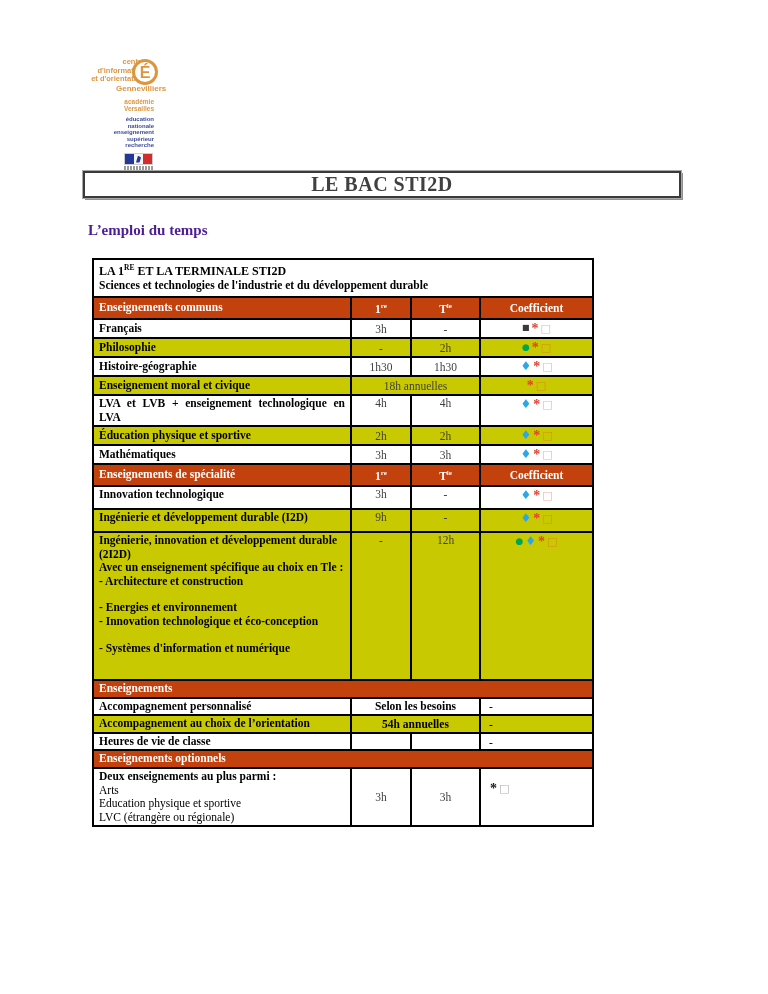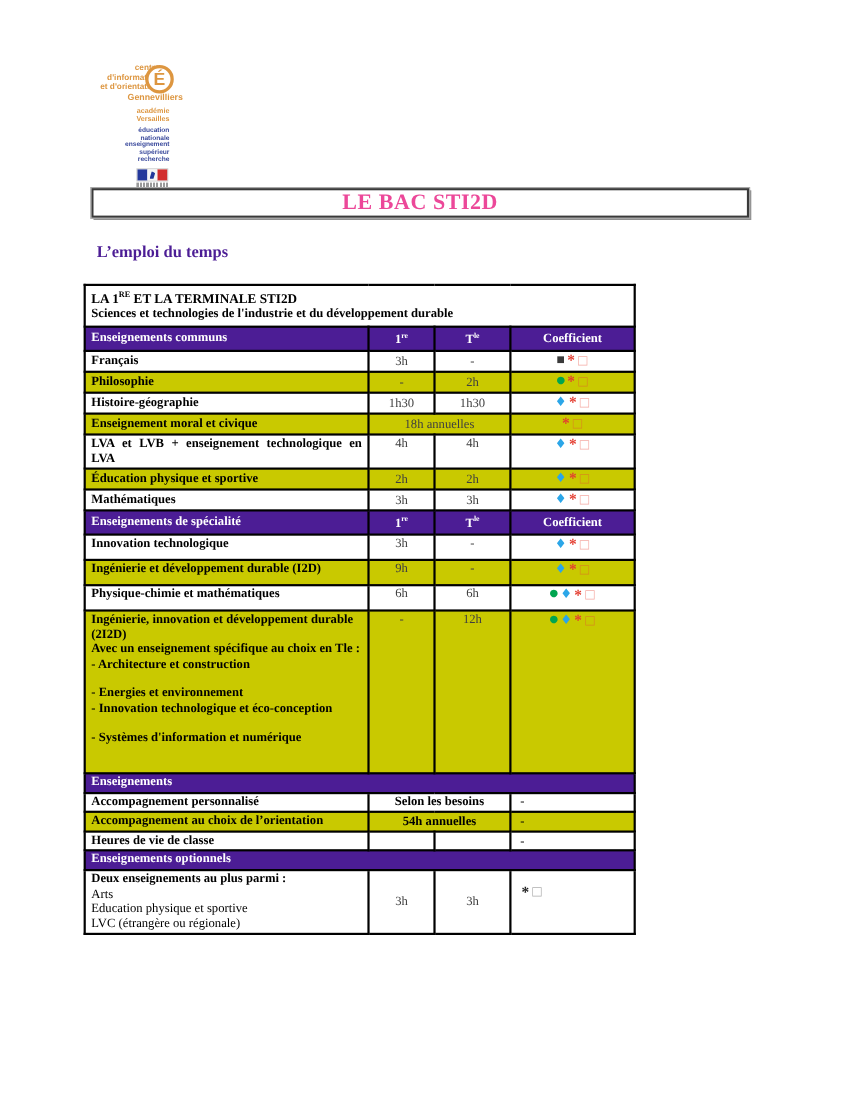--- a/index.html
+++ b/index.html
@@ -17,29 +17,29 @@
   .flag-bands { display:flex; height:12px; border:1px solid #cccccc; }
   .flag-bands .b { flex:1; }
   .band-blue { background:#24389b; }
   .band-white { background:#f5f5f5; position:relative; }
   .band-white:after { content:""; position:absolute; left:2px; top:2px; width:5px; height:7px; background:#24389b; clip-path:polygon(0 100%, 40% 0, 100% 30%, 70% 100%); }
   .band-red { background:#d22d2d; }
   .flag-caption { height:4px; margin-top:1px; background:repeating-linear-gradient(90deg,#9a9a9a 0 2px,#fff 2px 3px); }
 
   
   .title-box { position:absolute; left:83px; top:171px; width:598px; height:27px; border:2px solid #3a3a3a; outline:1px solid #a8a8a8; box-shadow:2px 2px 0 #8f8f8f; display:flex; align-items:center; justify-content:center; }
-  .title-box span { font-size:20px; font-weight:bold; letter-spacing:0.5px; color:#ec4899; }
+  .title-box span { font-size:20px; font-weight:bold; letter-spacing:0.5px; color:#404040; }
   .heading { position:absolute; left:88px; top:222px; font-size:15px; font-weight:bold; color:#4c1d95; }
 
   
-  .schedule { position:absolute; left:76px; top:258px; }
+  .schedule { position:absolute; left:92px; top:258px; }
   table { border-collapse:collapse; table-layout:fixed; width:500px; }
   td { border:2px solid #000; padding:1px 5px; font-size:11.5px; color:#000; vertical-align:middle; }
   .yellow { background:#c9c900;margin-top:10px; }
-  .black-row td { background:#4c1d95; color:#fff; font-weight:bold; }
+  .black-row td { background:#c2410c; color:#fff; font-weight:bold; }
   .lbl { font-weight:bold; line-height:1.18; }
   .hrs { text-align:center; color:#3f3f3f; }
   .coeff { text-align:center; white-space:nowrap; }
   .ctr { text-align:center; }
   .left-pad { text-align:left; padding-left:8px; }
   .vtop { vertical-align:top; }
   .boldc { font-weight:bold; color:#000; }
   .justify { text-align:justify; }
 
   tr.rh-title td { height:38px; vertical-align:top; padding-top:3px; }
@@ -194,26 +194,20 @@
       <td class="coeff vtop"><span class="ic ic-dia">♦</span><span class="ic ic-ast">*</span><span class="ic ic-box">□</span></td>
     </tr>
 
     <tr class="rh-spec">
       <td class="lbl yellow">Ingénierie et développement durable (I2D)</td>
       <td class="hrs vtop yellow">9h</td>
       <td class="hrs vtop yellow">-</td>
       <td class="coeff vtop yellow"><span class="ic ic-dia">♦</span><span class="ic ic-ast">*</span><span class="ic ic-box">□</span></td>
     </tr>
 
-    <tr class="rh-spec">
-      <td class="lbl">Physique-chimie et mathématiques</td>
-      <td class="hrs vtop">6h</td>
-      <td class="hrs vtop">6h</td>
-      <td class="coeff vtop"><span class="ic ic-circ">●</span><span class="ic ic-dia">♦</span><span class="ic ic-ast">*</span><span class="ic ic-box">□</span></td>
-    </tr>
 
     <tr class="rh-big">
       <td class="lbl yellow">
         <div>Ingénierie, innovation et développement durable (2I2D)</div>
         <div>Avec un enseignement spécifique au choix en Tle :</div>
         <div>- Architecture et construction</div>
         <div class="gap-above">- Energies et environnement</div>
         <div>- Innovation technologique et éco-conception</div>
         <div class="gap-above">- Systèmes d'information et numérique</div>
       </td>

